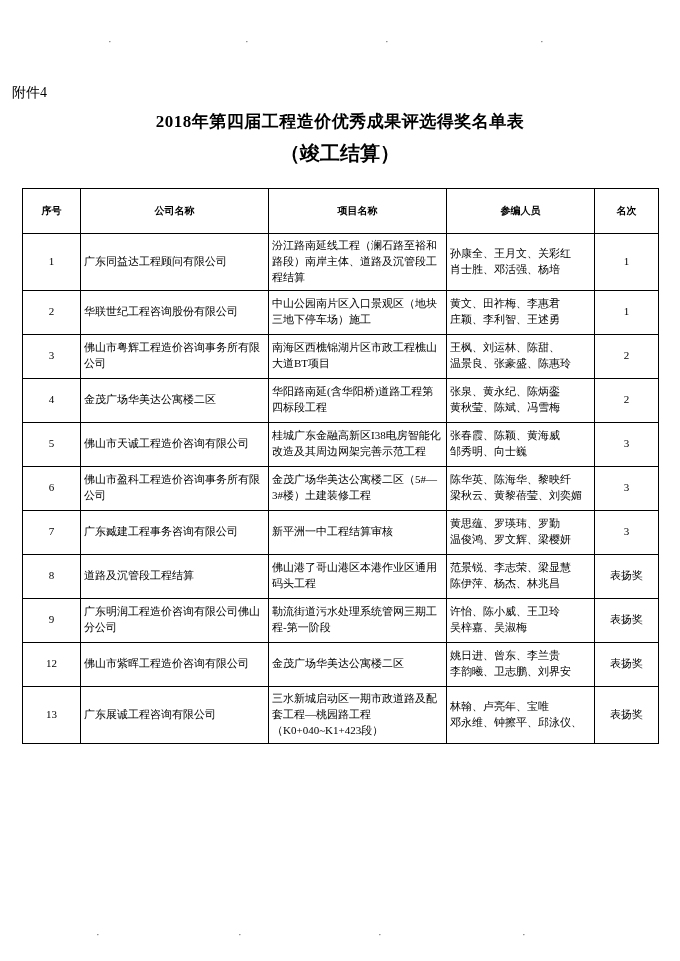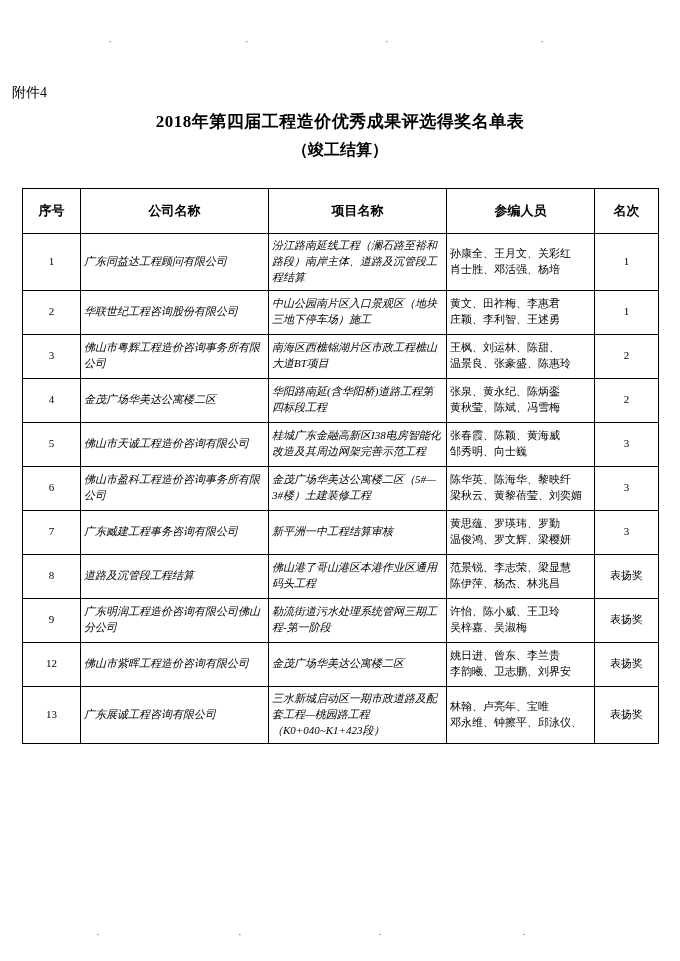--- a/index.html
+++ b/index.html
@@ -50,21 +50,21 @@
     font-size: 17px;
     font-weight: bold;
     letter-spacing: 0.5px;
   }
   .doc-subtitle {
     position: absolute;
     top: 140px;
     left: 0;
     width: 680px;
     text-align: center;
-    font-size: 16px;
+    font-size: 20px;
     font-weight: bold;
   }
   .table-wrap {
     position: absolute;
     top: 188px;
     left: 22px;
     width: 636px;
   }
   table.award {
     border-collapse: collapse;
@@ -73,38 +73,37 @@
   }
   table.award th,
   table.award td {
     border: 1px solid #000;
     font-size: 11px;
     line-height: 1.45;
     padding: 4px 3px;
     vertical-align: middle;
   }
   table.award th {
-    font-size: 13px;
+    font-size: 10px;
     font-weight: bold;
     height: 36px;
     text-align: center;
   }
   col.c-no { width: 58px; }
   col.c-company { width: 188px; }
   col.c-project { width: 178px; }
   col.c-members { width: 148px; }
   col.c-rank { width: 64px; }
 
   td.no, td.rank {
     text-align: center;
   }
   td.company, td.project {
     text-align: left;
     padding-left: 6px;
-    font-style: italic;
   }
   td.members {
     text-align: left;
   }
   .row-h { height: 44px; }
   .line { display: block; }
 </style>
 </head>
 <body>
 

